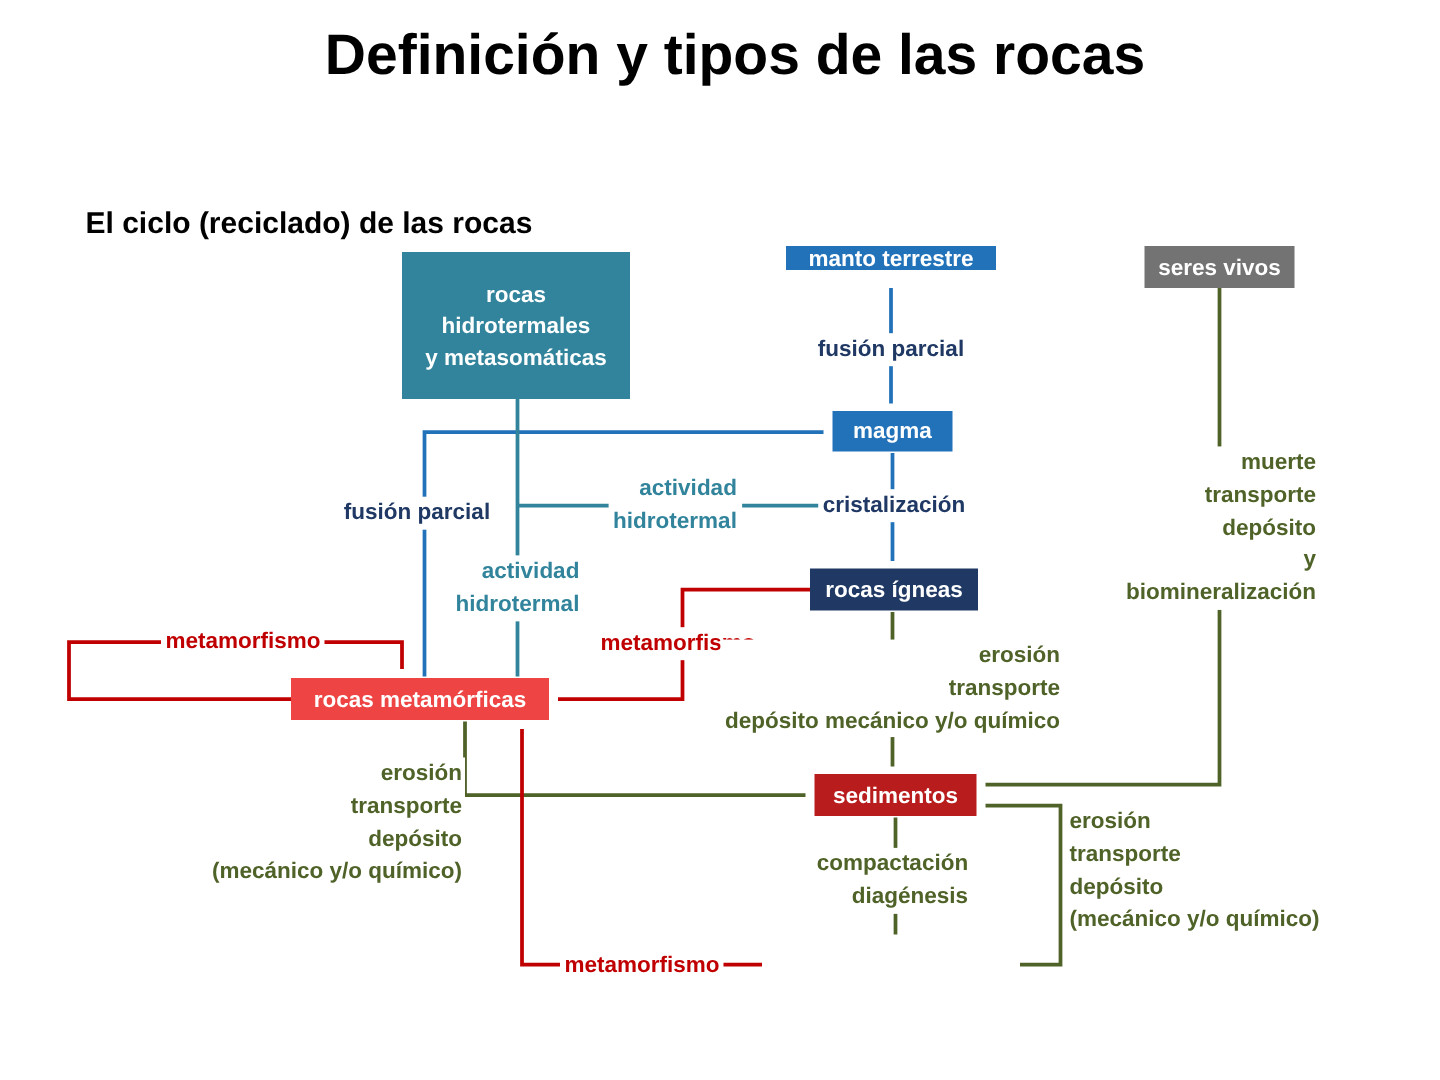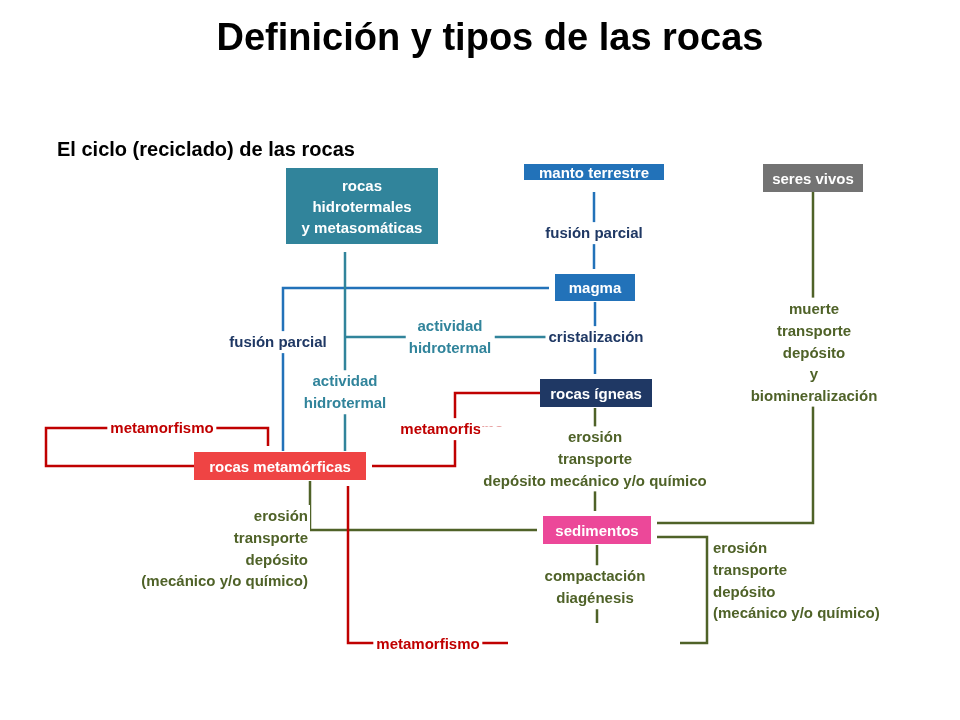--- a/index.html
+++ b/index.html
@@ -10,21 +10,21 @@
   .subtitle{position:absolute;top:110px;left:57px;font-size:20px;
          font-weight:bold;color:#000;margin-top:28px;}
   svg.wires{position:absolute;left:0;top:0;width:960px;height:720px;}
   svg.wires path{fill:none;stroke-width:2.5px;}
   .s-blue{stroke:#2272B9;} .s-teal{stroke:#31849B;}
   .s-green{stroke:#4F6228;} .s-red{stroke:#C00000;}
   .box{position:absolute;display:flex;align-items:center;justify-content:center;
        color:#fff;font-weight:bold;font-size:15px;text-align:center;
        white-space:pre-line;line-height:1.4;}
   .lbl{position:absolute;transform:translate(-50%,-50%);font-weight:bold;
-       font-size:15px;text-align:center;white-space:pre-line;line-height:1.45;
+       font-size:15px;text-align:right;white-space:pre-line;line-height:1.45;
        background:#fff;padding:0 3px;}
   .block{position:absolute;font-weight:bold;font-size:15px;white-space:pre-line;
        line-height:1.45;background:#fff;padding:0 2px;}
   .c-navy{color:#1F3864;} .c-teal{color:#31849B;}
   .c-red{color:#C00000;} .c-green{color:#4F6228;}
 </style>
 </head>
 <body>
 
 <div class="slide">
@@ -59,29 +59,29 @@
     <path class="s-green" d="M597,545 L597,623" marker-end="url(#mg)"></path>
     <path class="s-green" d="M813,192 L813,523 L657,523" marker-end="url(#mg)"></path>
     <path class="s-green" d="M680,643 L707,643 L707,537 L657,537" marker-end="url(#mg)"></path>
     <path class="s-green" d="M310,481 L310,530 L537,530" marker-end="url(#mg)"></path>
 
     <path class="s-red" d="M194,466 L46,466 L46,428 L268,428 L268,446" marker-end="url(#mr)"></path>
     <path class="s-red" d="M540,393 L455,393 L455,466 L372,466" marker-end="url(#mr)"></path>
     <path class="s-red" d="M508,643 L348,643 L348,486" marker-end="url(#mr)"></path>
   </svg>
 
-  <div class="box" style="left:268px;top:168px;width:152px;height:76px;background:#31849B;margin-left:18px;">rocas
+  <div class="box" style="left:268px;top:168px;width:152px;height:98px;background:#31849B;">rocas
 hidrotermales
 y metasomáticas</div>
   <div class="box" style="left:524px;top:164px;width:140px;height:16px;background:#2272B9;">manto terrestre</div>
   <div class="box" style="left:763px;top:164px;width:100px;height:28px;background:#737373;">seres vivos</div>
   <div class="box" style="left:555px;top:274px;width:80px;height:27px;background:#2272B9;">magma</div>
   <div class="box" style="left:540px;top:379px;width:112px;height:28px;background:#1F3864;">rocas ígneas</div>
   <div class="box" style="left:194px;top:452px;width:172px;height:28px;background:#ef4444;">rocas metamórficas</div>
-  <div class="box" style="left:543px;top:516px;width:108px;height:28px;background:#ec4899;">sedimentos</div>
+  <div class="box" style="left:543px;top:516px;width:108px;height:28px;background:#b91c1c;">sedimentos</div>
 
   <div class="lbl c-navy" style="left:594px;top:233px;">fusión parcial</div>
   <div class="lbl c-navy" style="left:596px;top:337px;">cristalización</div>
   <div class="lbl c-teal" style="left:450px;top:337px;">actividad
 hidrotermal</div>
   <div class="lbl c-teal" style="left:345px;top:392px;">actividad
 hidrotermal</div>
   <div class="lbl c-navy" style="left:278px;top:342px;">fusión parcial</div>
   <div class="lbl c-red" style="left:162px;top:428px;">metamorfismo</div>
   <div class="lbl c-red" style="left:452px;top:429px;">metamorfismo</div>

